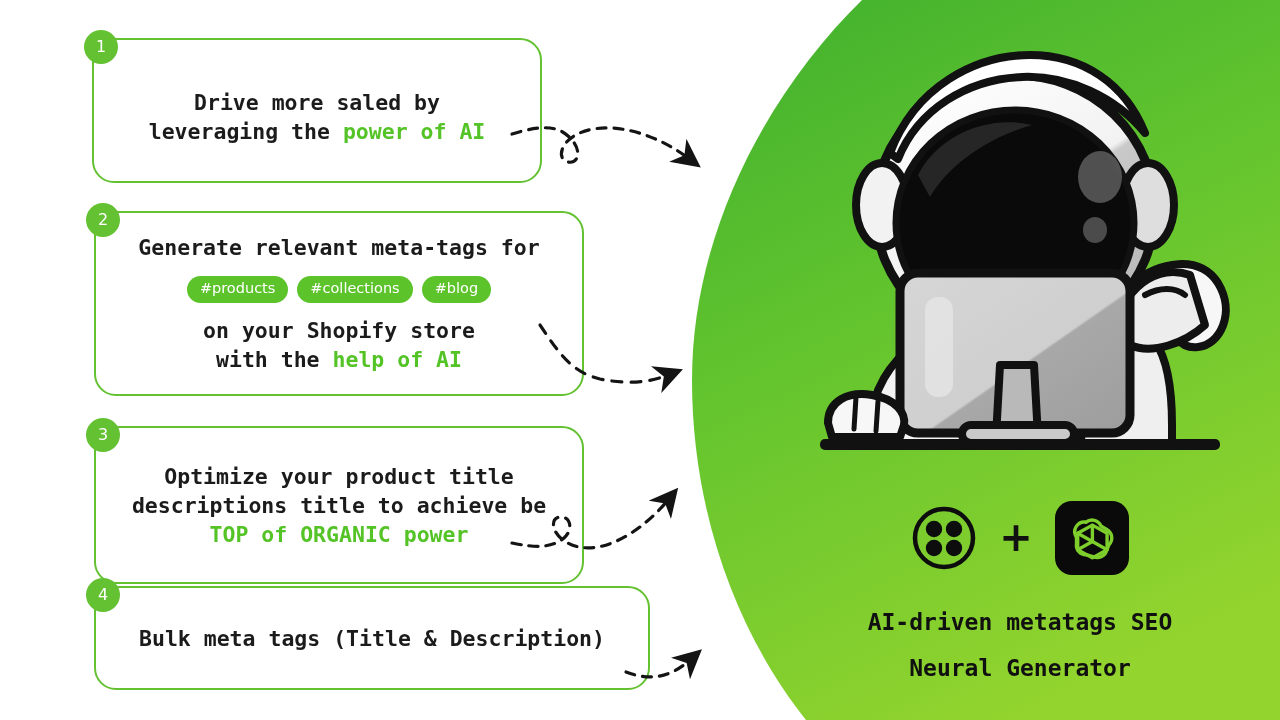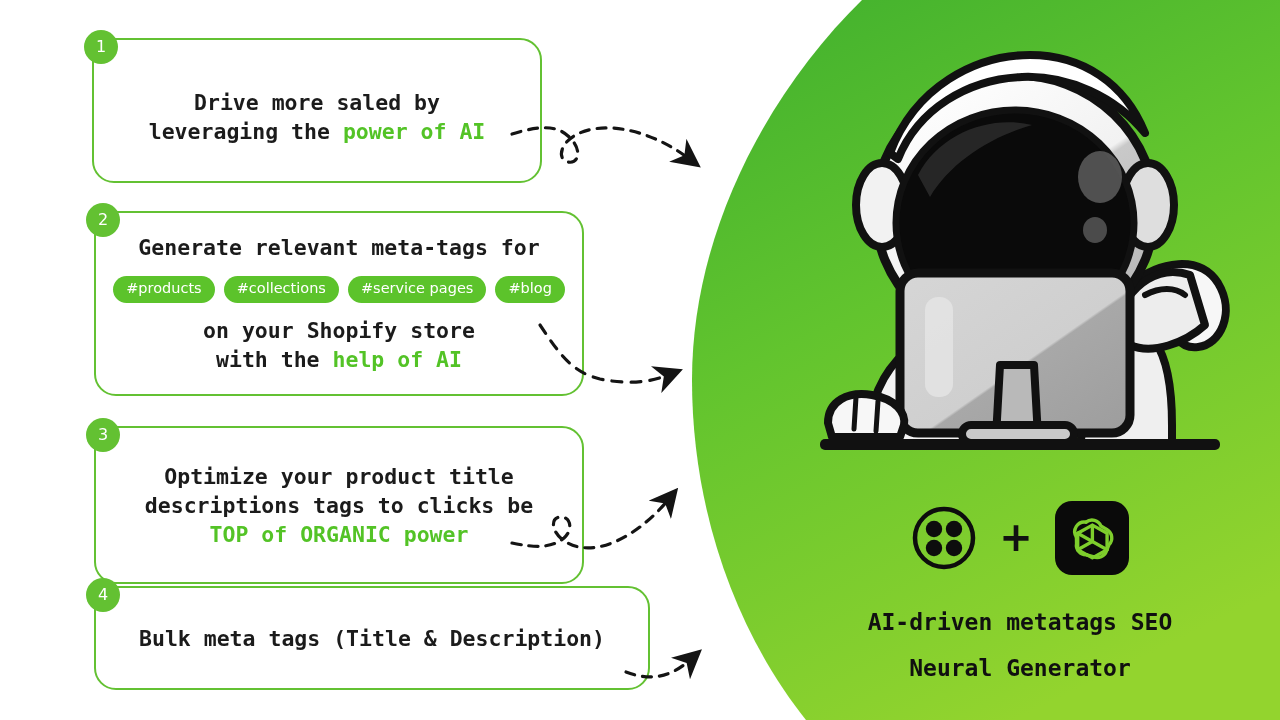--- a/index.html
+++ b/index.html
@@ -248,33 +248,32 @@
       <span>leveraging the </span><span class="accent">power of AI</span>
     </div>
   </div>
 
   <div class="badge" style="left:86px; top:203px;">2</div>
   <div class="card" style="left:94px; top:211px; width:490px; height:185px;">
     <div class="card-line">Generate relevant meta-tags for</div>
     <div class="tag-row">
       <span class="tag">#products</span>
       <span class="tag">#collections</span>
-      <span class="tag">#service pages</span>
       <span class="tag">#blog</span>
     </div>
     <div class="card-line spaced-top">on your Shopify store</div>
     <div class="card-line">
       <span>with the </span><span class="accent">help of AI</span>
     </div>
   </div>
 
   <div class="badge" style="left:86px; top:418px;">3</div>
   <div class="card" style="left:94px; top:426px; width:490px; height:158px;">
     <div class="card-line">Optimize your product title</div>
-    <div class="card-line">descriptions tags to clicks be</div>
+    <div class="card-line">descriptions title to achieve be</div>
     <div class="card-line accent">TOP of ORGANIC power</div>
   </div>
 
   <div class="badge" style="left:86px; top:578px;">4</div>
   <div class="card" style="left:94px; top:586px; width:556px; height:104px;">
     <div class="card-line">Bulk meta tags (Title &amp; Description)</div>
   </div>
 
   <div id="brand-block">
     <div id="logo-row">

